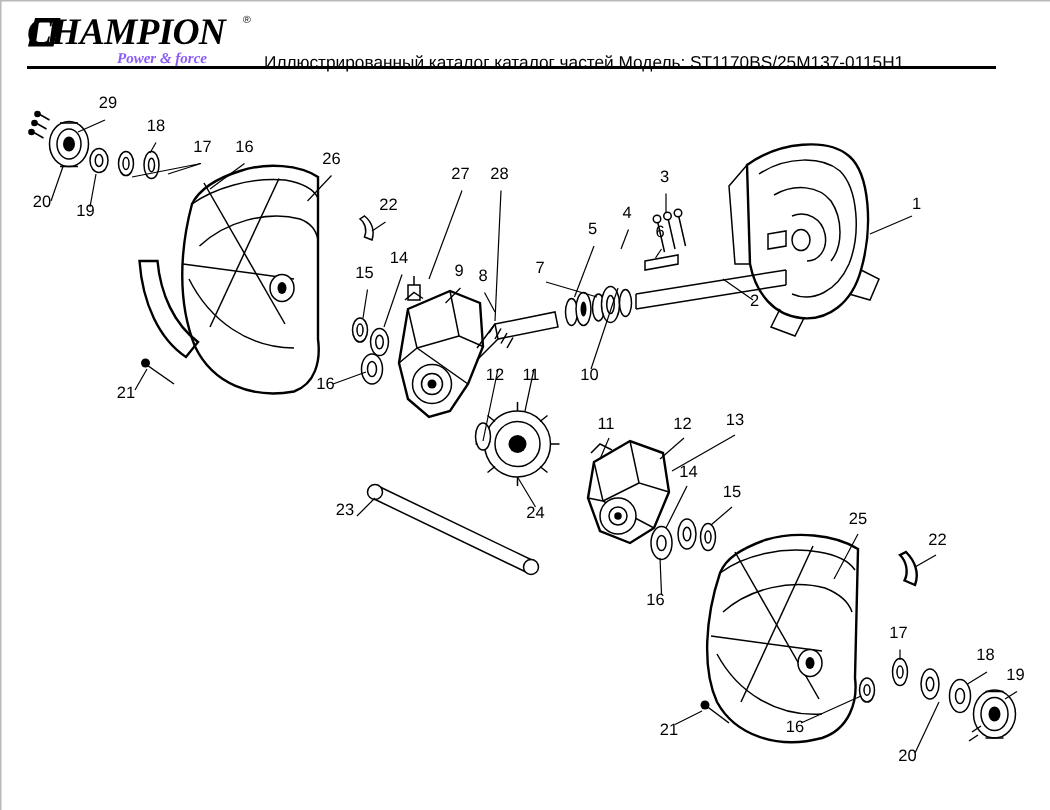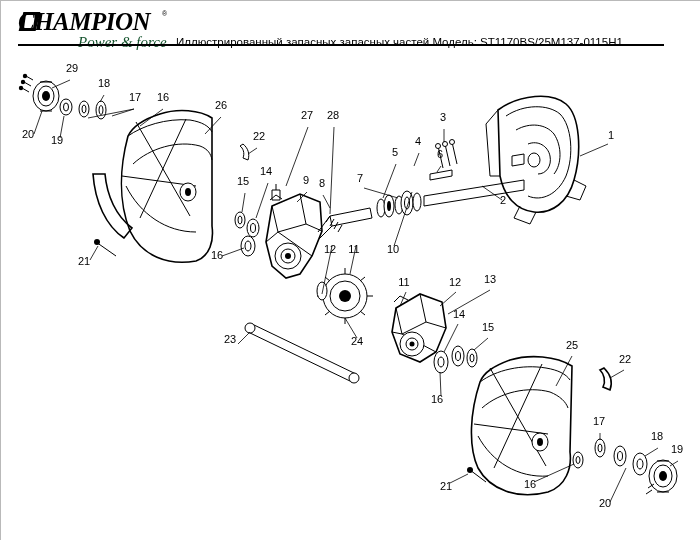--- a/index.html
+++ b/index.html
@@ -67,24 +67,24 @@
     width: 9px;
     height: 13px;
     background: #fff;
     transform: skewX(6deg);
   }
   #logo-sub {
     position: absolute;
     left: 60px;
     top: 26px;
     font-family: "Liberation Serif", serif;
-    font-weight: normal;
+    font-weight: bold;
     font-style: italic;
-    font-size: 15px;
-    color: #14532d;
+    font-size: 10px;
+    color: #8b5cf6;
     white-space: nowrap;
   }
   #logo-rule {
     position: absolute;
     left: 18px;
     top: 44px;
     width: 646px;
     height: 2px;
     background: #000;
   }
@@ -155,21 +155,21 @@
   <div id="header">
     <div id="logo-block">
       <div id="logo-slash">
         <div id="logo-slash-inner"></div>
       </div>
       <div id="logo-word">CHAMPION</div>
       <div id="logo-reg">®</div>
       <div id="logo-sub">Power &amp; force</div>
     </div>
     <div id="logo-rule"></div>
-    <div id="header-caption">Иллюстрированный запасных запасных частей  Модель: ST1170BS/25M137-0115H1</div>
+    <div id="header-caption">Иллюстрированный каталог каталог частей  Модель: ST1170BS/25M137-0115H1</div>
   </div>
 
   <div id="drawing">
     <svg width="700" height="484" viewBox="0 0 700 484" xmlns="http://www.w3.org/2000/svg">
 
       <g>
         <ellipse cx="46" cy="40" rx="13" ry="15" class="fillw"></ellipse>
         <ellipse cx="46" cy="40" rx="8" ry="10" class="fillw"></ellipse>
         <ellipse cx="46" cy="40" rx="4" ry="5" class="fillk"></ellipse>
         <path class="ln" d="M40 26 L52 26 M40 55 L52 55"></path>

